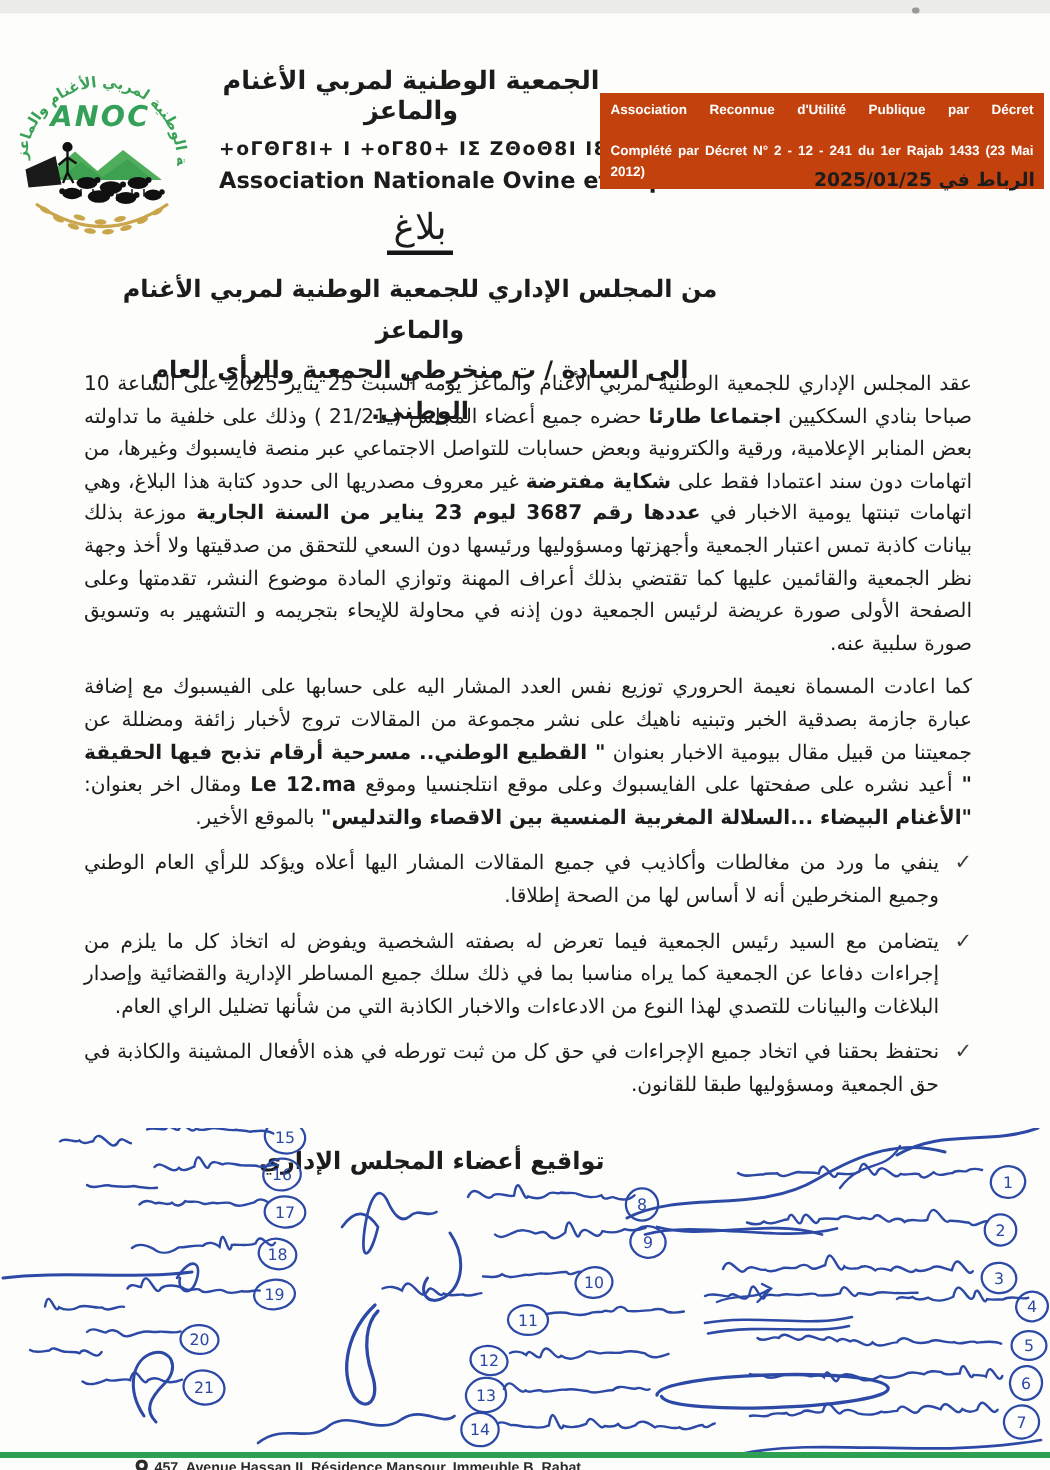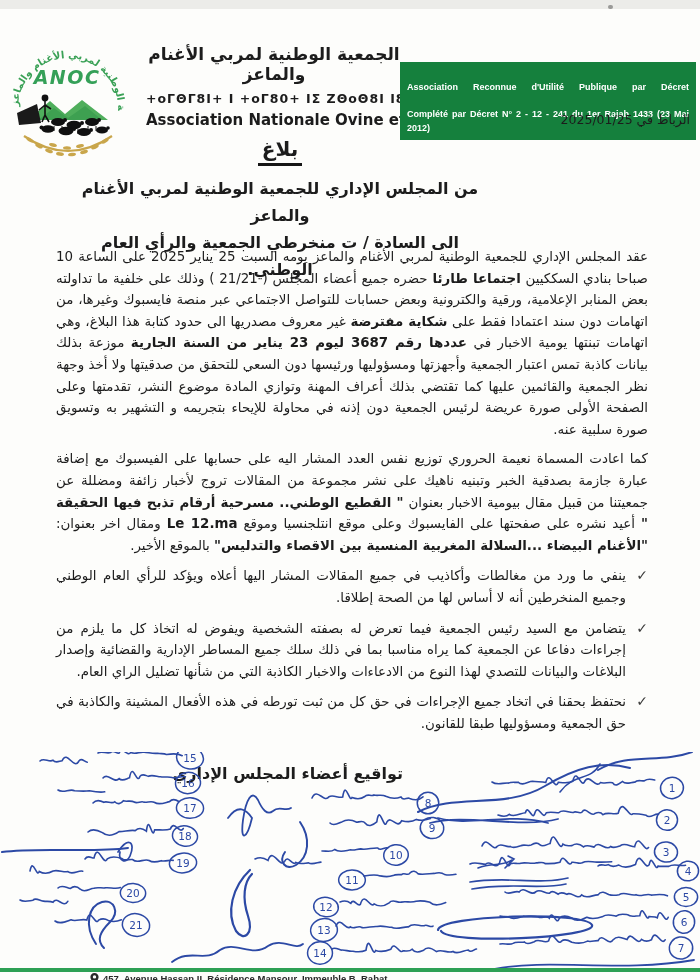--- a/index.html
+++ b/index.html
@@ -7,30 +7,30 @@
         font-family:"DejaVu Sans",sans-serif;color:#1c1c1c;}
   .topstrip{position:absolute;top:0;left:0;right:0;height:9px;background:#ecece9;}
   .speck{position:absolute;width:5px;height:4px;background:#9a9a98;border-radius:2px;}
 
   
   .logo{position:absolute;left:6px;top:16px;}
   .titleblock{position:absolute;left:146px;top:44px;width:256px;text-align:center;}
   .org-ar{font-size:17px;font-weight:bold;direction:rtl;}
   .org-tif{font-size:12.5px;font-weight:bold;letter-spacing:1px;margin-top:7px;white-space:nowrap;}
   .org-fr{font-size:15px;font-weight:bold;margin-top:5px;white-space:nowrap;}
-  .decree{position:absolute;right:4px;top:62px;width:282px;background:#15803d;color:#fff;
+  .decree{position:absolute;right:4px;top:62px;width:282px;background:#c2410c;color:#fff;
           font-family:"Liberation Sans",sans-serif;font-size:9px;font-weight:bold;
-          padding:19px 7px 4px 7px;line-height:1.55;}
+          padding:5px 7px 4px 7px;line-height:1.55;}
   .decree div{text-align:justify;text-align-last:justify;}
   .decree div:last-child{text-align-last:auto;margin-top:13px;}
-  .dateline{position:absolute;right:10px;top:112px;font-size:12.5px;font-weight:normal;direction:rtl;}
+  .dateline{position:absolute;right:10px;top:112px;font-size:12.5px;font-weight:bold;direction:rtl;}
 
   
   .doc-title-block{position:absolute;left:80px;top:137px;width:400px;text-align:center;direction:rtl;}
-  .balagh{display:inline-block;font-size:20px;font-weight:bold;border-bottom:3px solid #161616;padding:0 4px 2px 4px;}
+  .balagh{display:inline-block;font-size:24px;font-weight:normal;border-bottom:3px solid #161616;padding:0 4px 2px 4px;}
   .fromto{margin-top:9px;font-size:16px;font-weight:bold;line-height:27px;}
 
   
   .bodytext{position:absolute;right:52px;left:56px;top:246px;direction:rtl;text-align:justify;
             font-size:13.4px;line-height:21.6px;}
   .bodytext p{margin:0 0 8px 0;}
   .bullets{margin-top:2px;}
   .bullet{display:flex;gap:6px;margin-top:9px;}
   .check{flex:0 0 16px;color:#3c3c3c;font-weight:bold;font-size:14px;}
   .btext{flex:1;}

